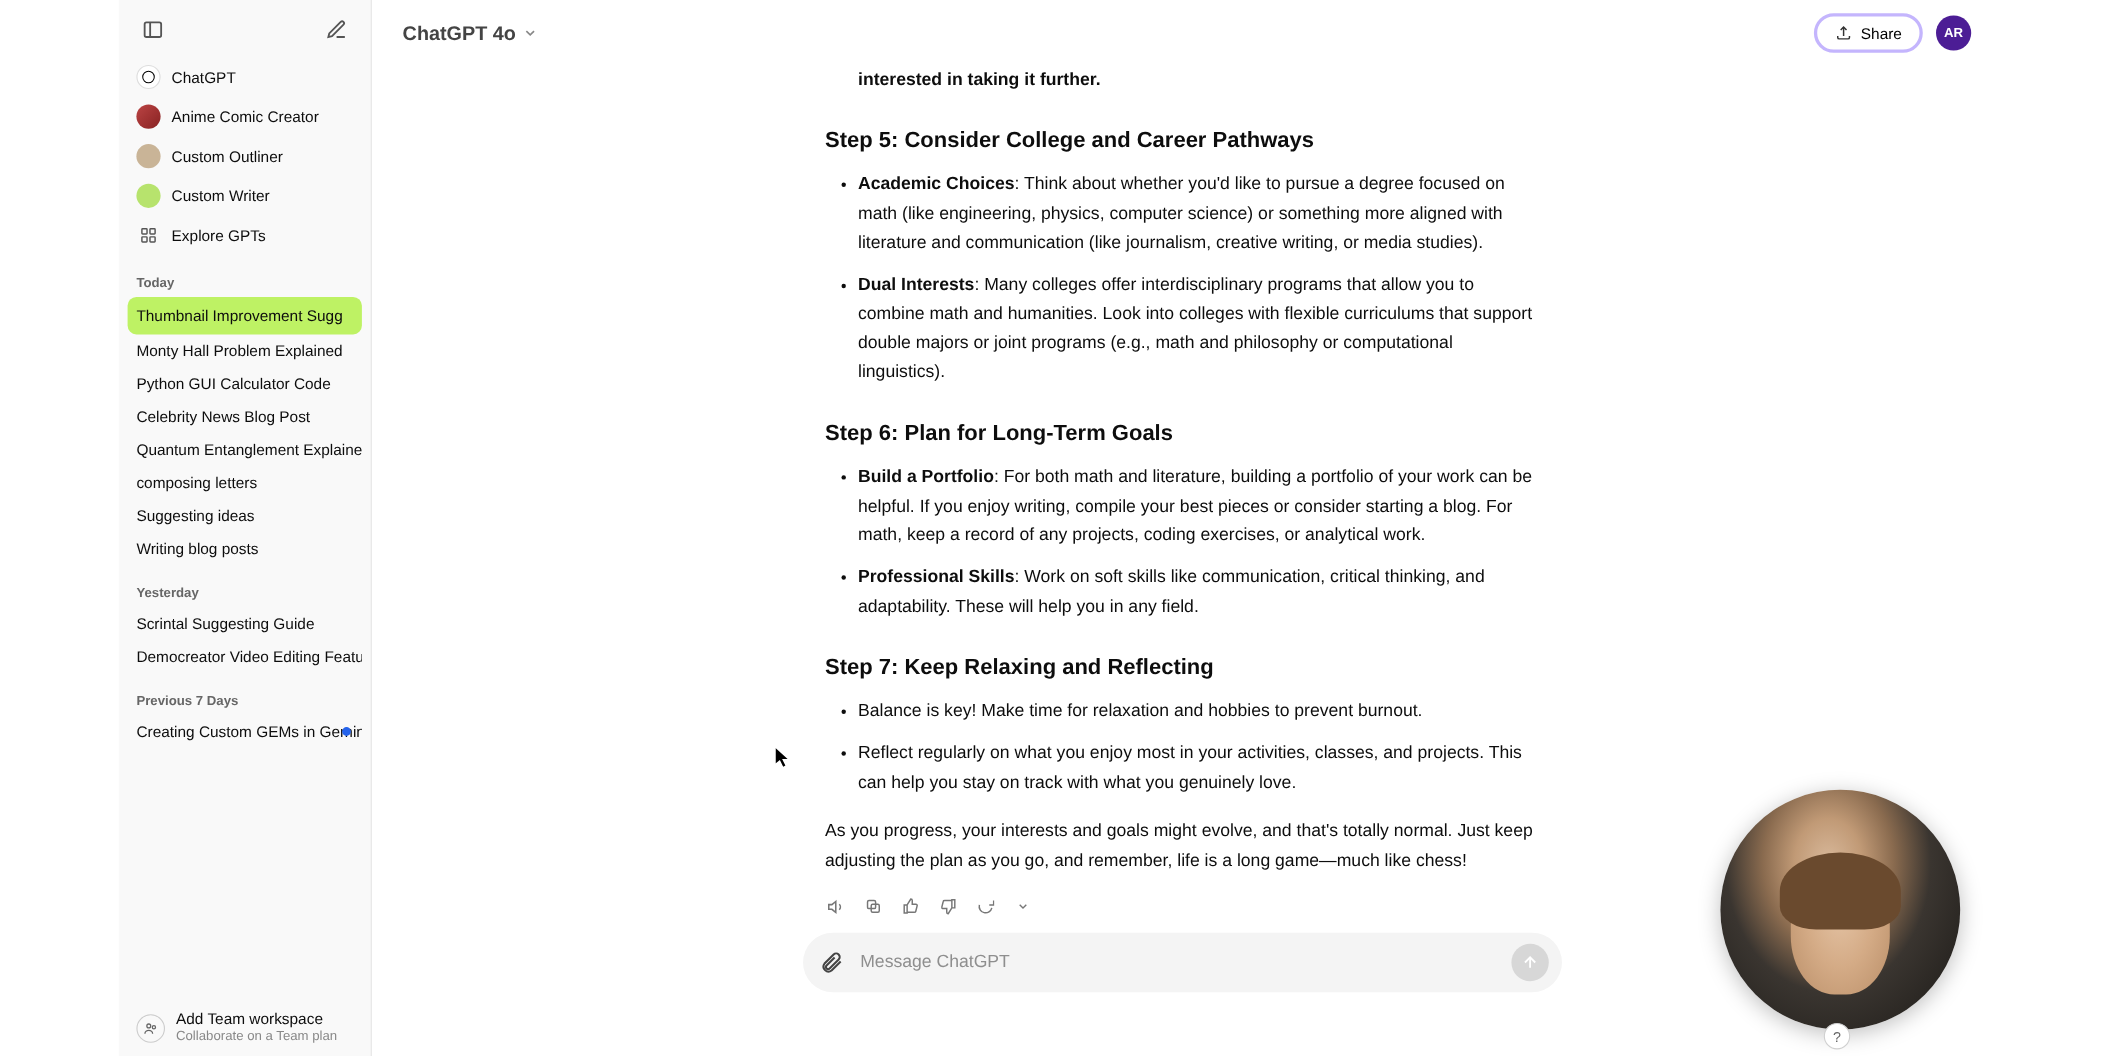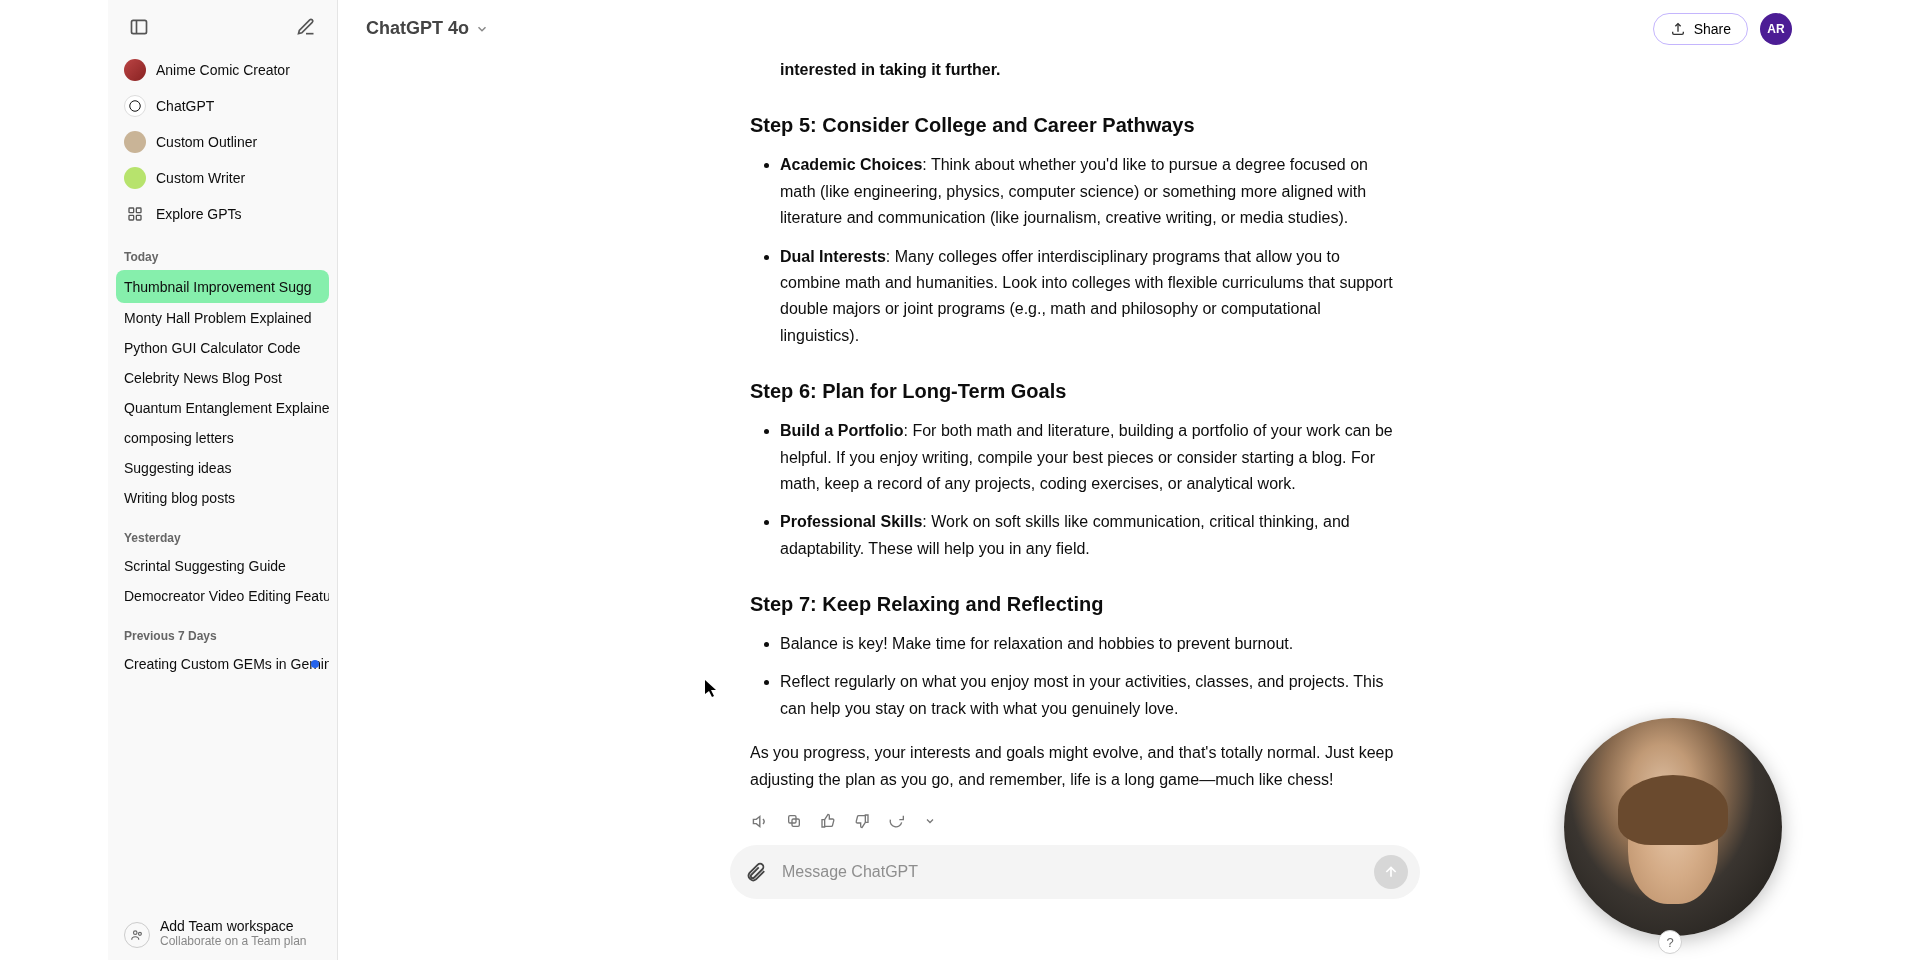--- a/index.html
+++ b/index.html
@@ -15,35 +15,35 @@
 .nav-item .avatar { width:22px; height:22px; border-radius:50%; flex-shrink:0; display:flex; align-items:center; justify-content:center; }
 .avatar.flower { background:#fff; border:1px solid #ddd; }
 .avatar.red { background:linear-gradient(135deg,#b44,#822); }
 .avatar.tan { background:#c9b497; }
 .avatar.lime { background:#b7e36d; }
 .grid-icon { width:22px; height:22px; display:flex; align-items:center; justify-content:center; color:#555; }
 
 .section-label { font-size:12px; font-weight:600; color:#666; padding:18px 16px 6px; }
 .chat-list { padding:0 8px; overflow:hidden; }
 .chat-item { display:flex; align-items:center; padding:7px 8px; border-radius:8px; font-size:14px; color:#0d0d0d; cursor:pointer; white-space:nowrap; overflow:hidden; text-overflow:ellipsis; position:relative; }
-.chat-item.active { background:#86efac;gap:39px; }
+.chat-item.active { background:#bef264;gap:39px; }
 .chat-item .dots { margin-left:auto; color:#555; font-size:16px; padding-left:6px; }
 .chat-item .dot-indicator { position:absolute; right:10px; width:8px; height:8px; background:#2563eb; border-radius:50%; }
 
 .sidebar-footer { margin-top:auto; padding:10px 8px 4px; border-top:0; }
 .team-item { display:flex; gap:10px; padding:8px 8px; border-radius:8px; cursor:pointer; }
 .team-icon { width:26px; height:26px; border:1px solid #ccc; border-radius:50%; display:flex; align-items:center; justify-content:center; flex-shrink:0; margin-top:4px; }
 .team-title { font-size:14px; color:#0d0d0d; }
 .team-sub { font-size:12px; color:#888; }
 
 .main { flex:1; display:flex; flex-direction:column; position:relative; }
 .topbar { display:flex; align-items:center; padding:12px 20px; }
 .model-btn { display:flex; align-items:center; gap:6px; font-size:18px; font-weight:600; color:#444; cursor:pointer; padding:6px 8px; border-radius:8px; }
 .spacer { flex:1; }
-.share-btn { display:flex; align-items:center; gap:8px; border:1px solid #c4b5fd; border-radius:999px; padding:7px 16px; font-size:14px; font-weight:500; cursor:pointer; background:#fff; }
+.share-btn { display:flex; align-items:center; gap:8px; border:3px solid #c4b5fd; border-radius:999px; padding:7px 16px; font-size:14px; font-weight:500; cursor:pointer; background:#fff; }
 .profile-badge { width:32px; height:32px; border-radius:50%; background:#4c1d95; color:#fff; font-size:12px; font-weight:600; display:flex; align-items:center; justify-content:center; margin-left:12px; cursor:pointer; }
 
 .content { flex:1; overflow:hidden; display:flex; flex-direction:column; align-items:center; }
 .message { width:650px; font-size:16px; line-height:1.65; color:#0d0d0d; }
 .message .partial { padding-left:30px;font-weight:bold; }
 .message h3 { font-size:20px; font-weight:700; margin-top:26px; margin-bottom:10px; }
 .message ul { padding-left:30px; margin-bottom:4px; }
 .message li { margin-bottom:12px; }
 .message li::marker { font-size:16px; }
 .message strong { font-weight:700; }
@@ -96,30 +96,30 @@
       <div class="icon-btn">
         <svg width="20" height="20" viewBox="0 0 24 24" fill="none" stroke="currentColor" stroke-width="2">
             <path d="M12 20h9"></path>
             <path d="M16.5 3.5a2.1 2.1 0 013 3L7 19l-4 1 1-4 12.5-12.5z"></path>
           </svg>
       </div>
     </div>
 
     <div class="nav-list">
       <div class="nav-item">
-        <span class="avatar red"></span>
-        <span>Anime Comic Creator</span>
-      </div>
-      <div class="nav-item">
         <span class="avatar flower">
           <svg width="14" height="14" viewBox="0 0 24 24" fill="none" stroke="#000" stroke-width="1.6">
               <circle cx="12" cy="12" r="9"></circle>
             </svg>
         </span>
         <span>ChatGPT</span>
+      </div>
+      <div class="nav-item">
+        <span class="avatar red"></span>
+        <span>Anime Comic Creator</span>
       </div>
       <div class="nav-item">
         <span class="avatar tan"></span>
         <span>Custom Outliner</span>
       </div>
       <div class="nav-item">
         <span class="avatar lime"></span>
         <span>Custom Writer</span>
       </div>
       <div class="nav-item">

